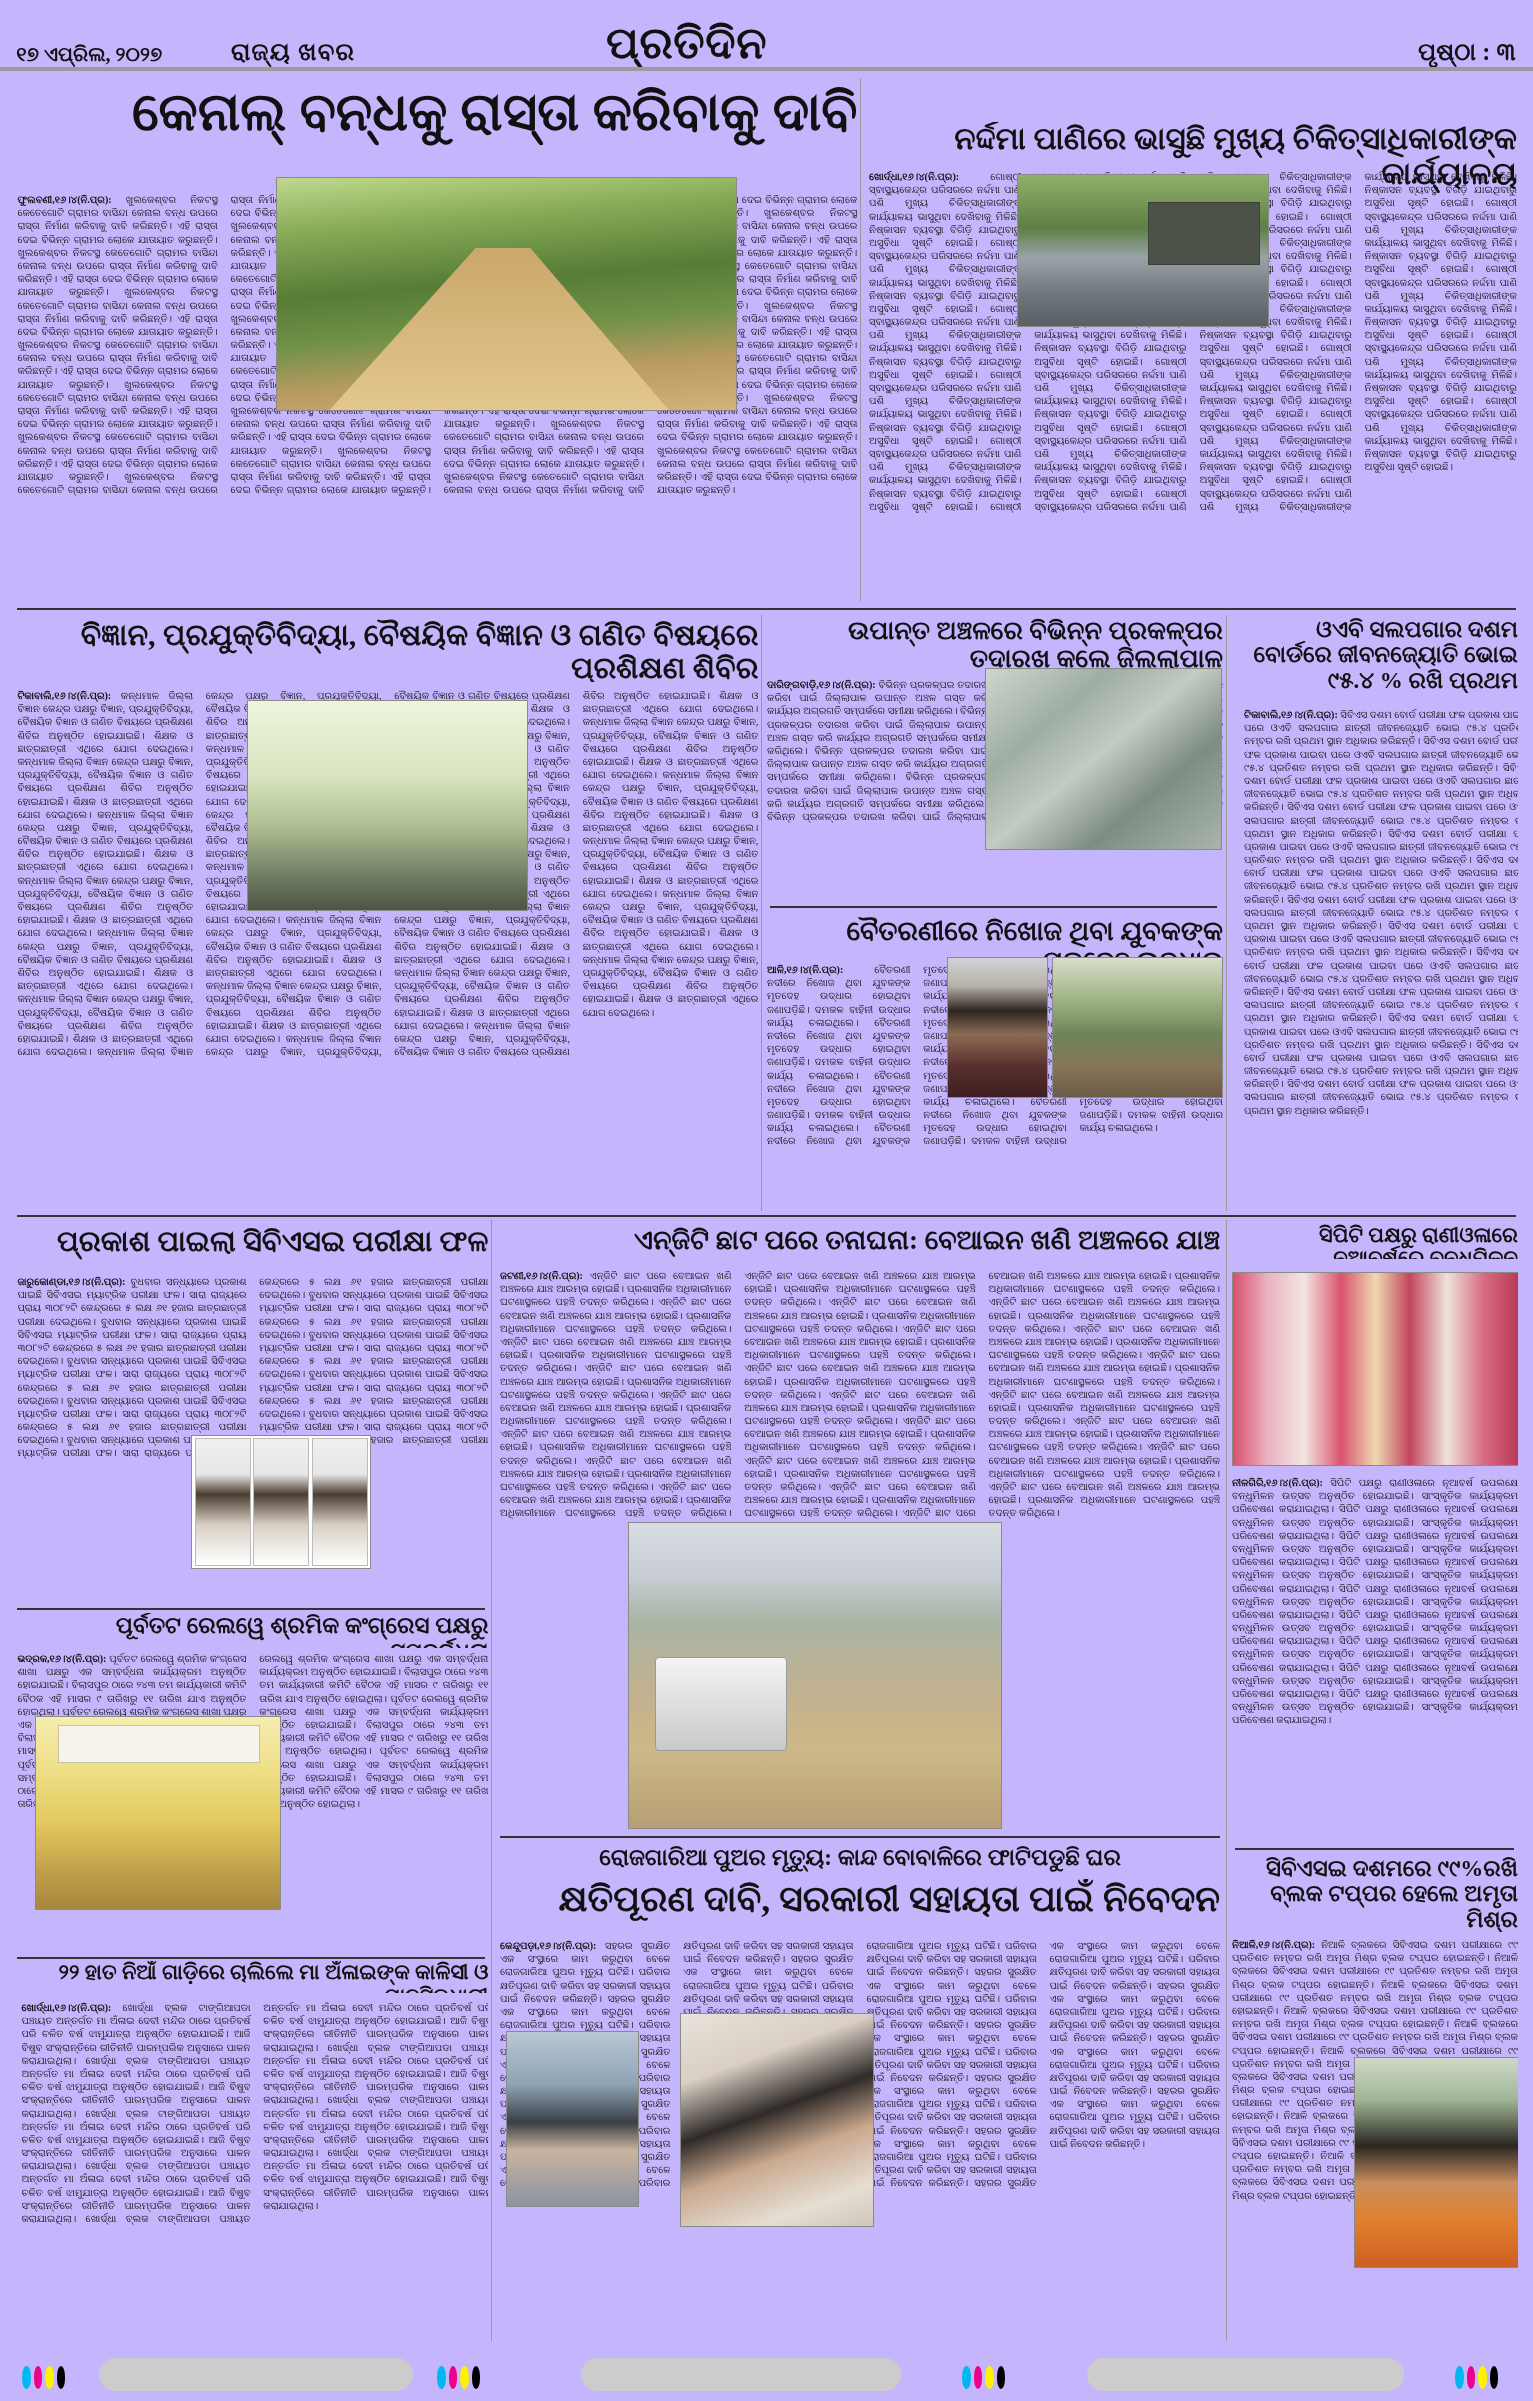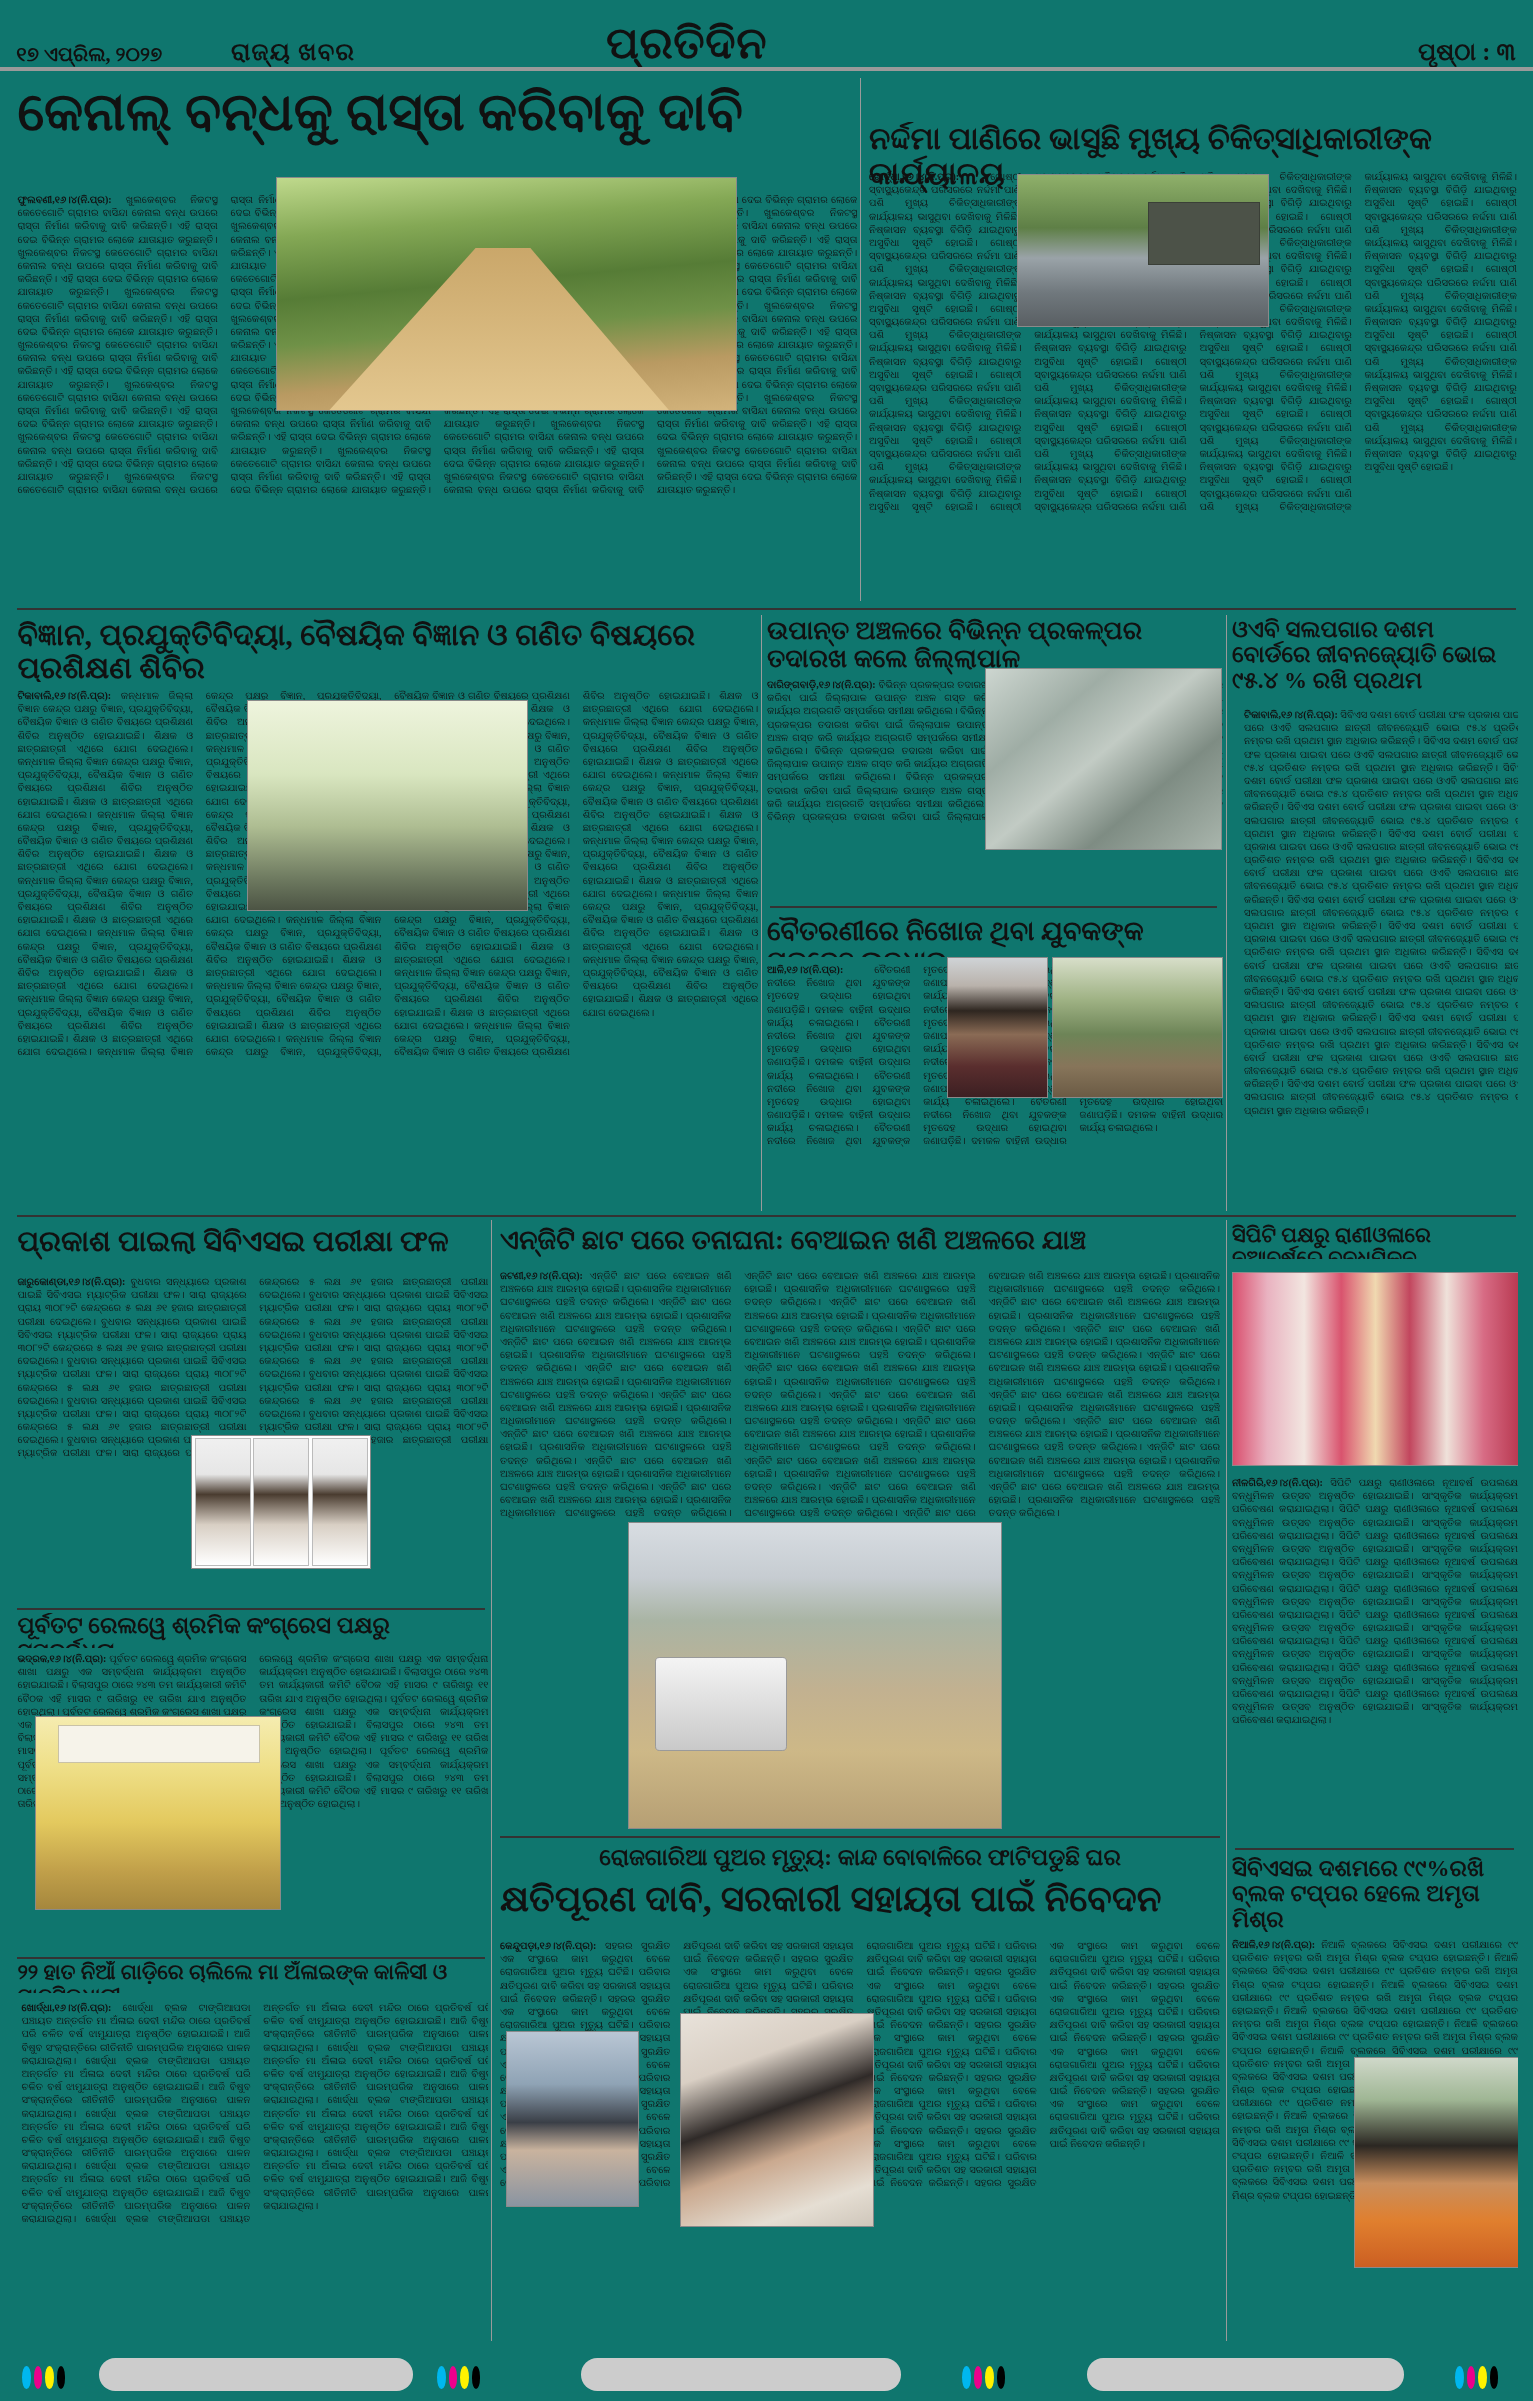--- a/index.html
+++ b/index.html
@@ -1,29 +1,29 @@
 <!DOCTYPE html>
 <html style="font-size:9.3px"><head>
 <meta charset="utf-8">
 <style>
   html,body{margin:0;padding:0;background:#e9e9e9;}
-  #paper{position:relative;width:1533px;height:2401px;background:#0f766e;
+  #paper{position:relative;width:1533px;height:2401px;background:#c4b5fd;
          font-family:"Liberation Serif","DejaVu Serif",serif;color:#111;overflow:hidden;}
   .abs{position:absolute;}
   
   .h-date{left:16.3px;top:43px;font-size:20px;font-weight:bold;}
   .h-section{left:231px;top:38px;font-size:24.4px;font-weight:bold;letter-spacing:1.2px;}
   .h-masthead{left:0;top:17.4px;width:1327px;text-align:center;font-size:44px;font-weight:900;
               font-family:"DejaVu Sans","Liberation Sans",sans-serif;letter-spacing:0.6px;margin-left:23px;}
   .h-page{right:17.4px;top:38px;font-size:24.4px;font-weight:bold;}
   .rule{background:#333;}
   .rule-gray{background:#9a9a9a;}
   
   .article{position:absolute;overflow:hidden;}
-  .headline{position:absolute;left:0;width:100%;text-align:left;font-weight:bold;
+  .headline{position:absolute;left:0;width:100%;text-align:right;font-weight:bold;
             line-height:1.12;overflow:hidden;}
   .strap{position:absolute;left:0;width:100%;text-align:center;font-weight:bold;overflow:hidden;}
   .bodytxt{position:absolute;text-align:justify;font-size:10px;line-height:1.32;
            overflow:hidden;column-gap:12.8px;word-break:break-word;}
   .dl{font-weight:bold;}
   
   .ph{position:absolute;border:0.6px solid #8a8a8a;overflow:hidden;}
   .ph-canal{background:linear-gradient(175deg,#bfd98c 0%,#84a855 22%,#567c36 45%,#6f9147 62%,#b99a62 80%,#d2b37b 100%);}
   .ph-canal .path{position:absolute;left:8%;top:30%;width:84%;height:70%;
       background:linear-gradient(180deg,#caa76a,#e3c78f);

